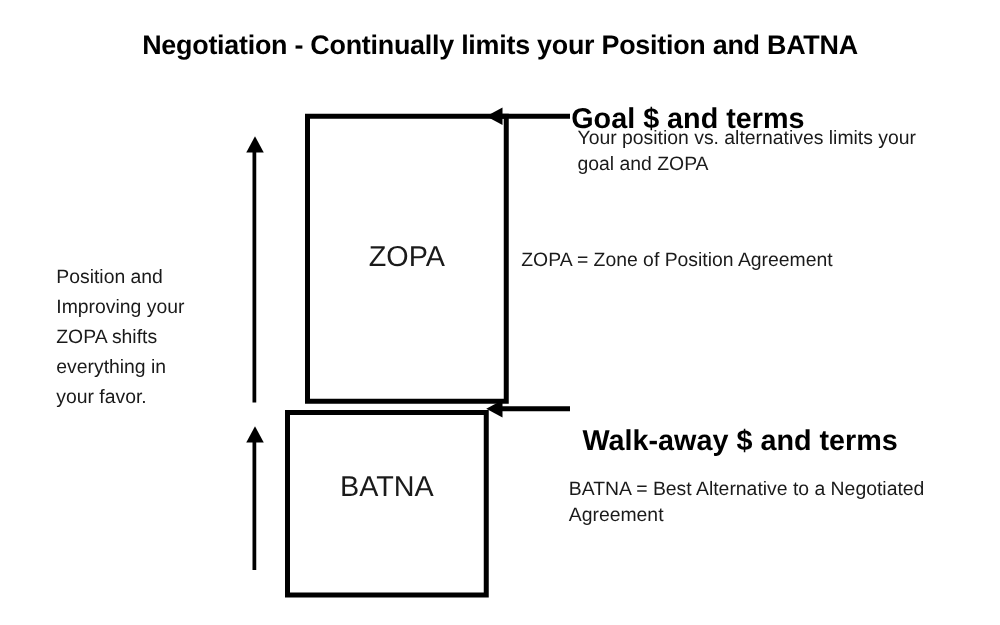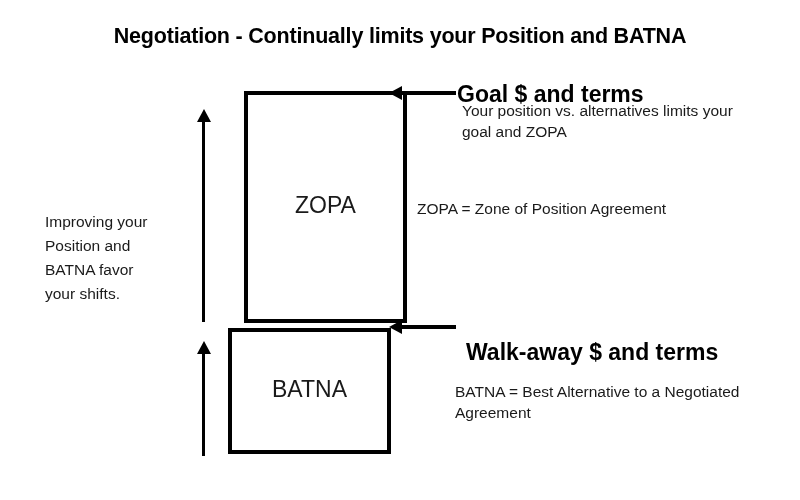--- a/index.html
+++ b/index.html
@@ -43,21 +43,21 @@
   #zopa-box {
     left: 244px;
     top: 91px;
     width: 163px;
     height: 232px;
   }
   #batna-box {
     left: 228px;
     top: 328px;
     width: 163px;
-    height: 126px;
+    height: 150px;
   }
   .box-label {
     position: absolute;
     left: 0;
     width: 100%;
     text-align: center;
     font-size: 23px;
     font-weight: 400;
     color: #1a1a1a;
   }
@@ -189,19 +189,20 @@
   <div class="callout-heading" id="goal-heading">Goal $ and terms</div>
   <div class="callout-body" id="goal-body">Your position vs. alternatives limits your goal and ZOPA</div>
 
   <div class="callout-body" id="zopa-def">ZOPA = Zone of Position Agreement</div>
 
   <div class="callout-heading" id="walkaway-heading">Walk-away $ and terms</div>
 
   <div class="callout-body" id="batna-def">BATNA = Best Alternative to a Negotiated Agreement</div>
 
   <div id="left-note">
+    <span class="line">Position and</span>
     <span class="line">Improving your</span>
-    <span class="line">Position and</span>
-    <span class="line">BATNA favor</span>
-    <span class="line">your shifts.</span>
+    <span class="line">ZOPA shifts</span>
+    <span class="line">everything in</span>
+    <span class="line">your favor.</span>
   </div>
 
 </div>
 
 </body></html>

